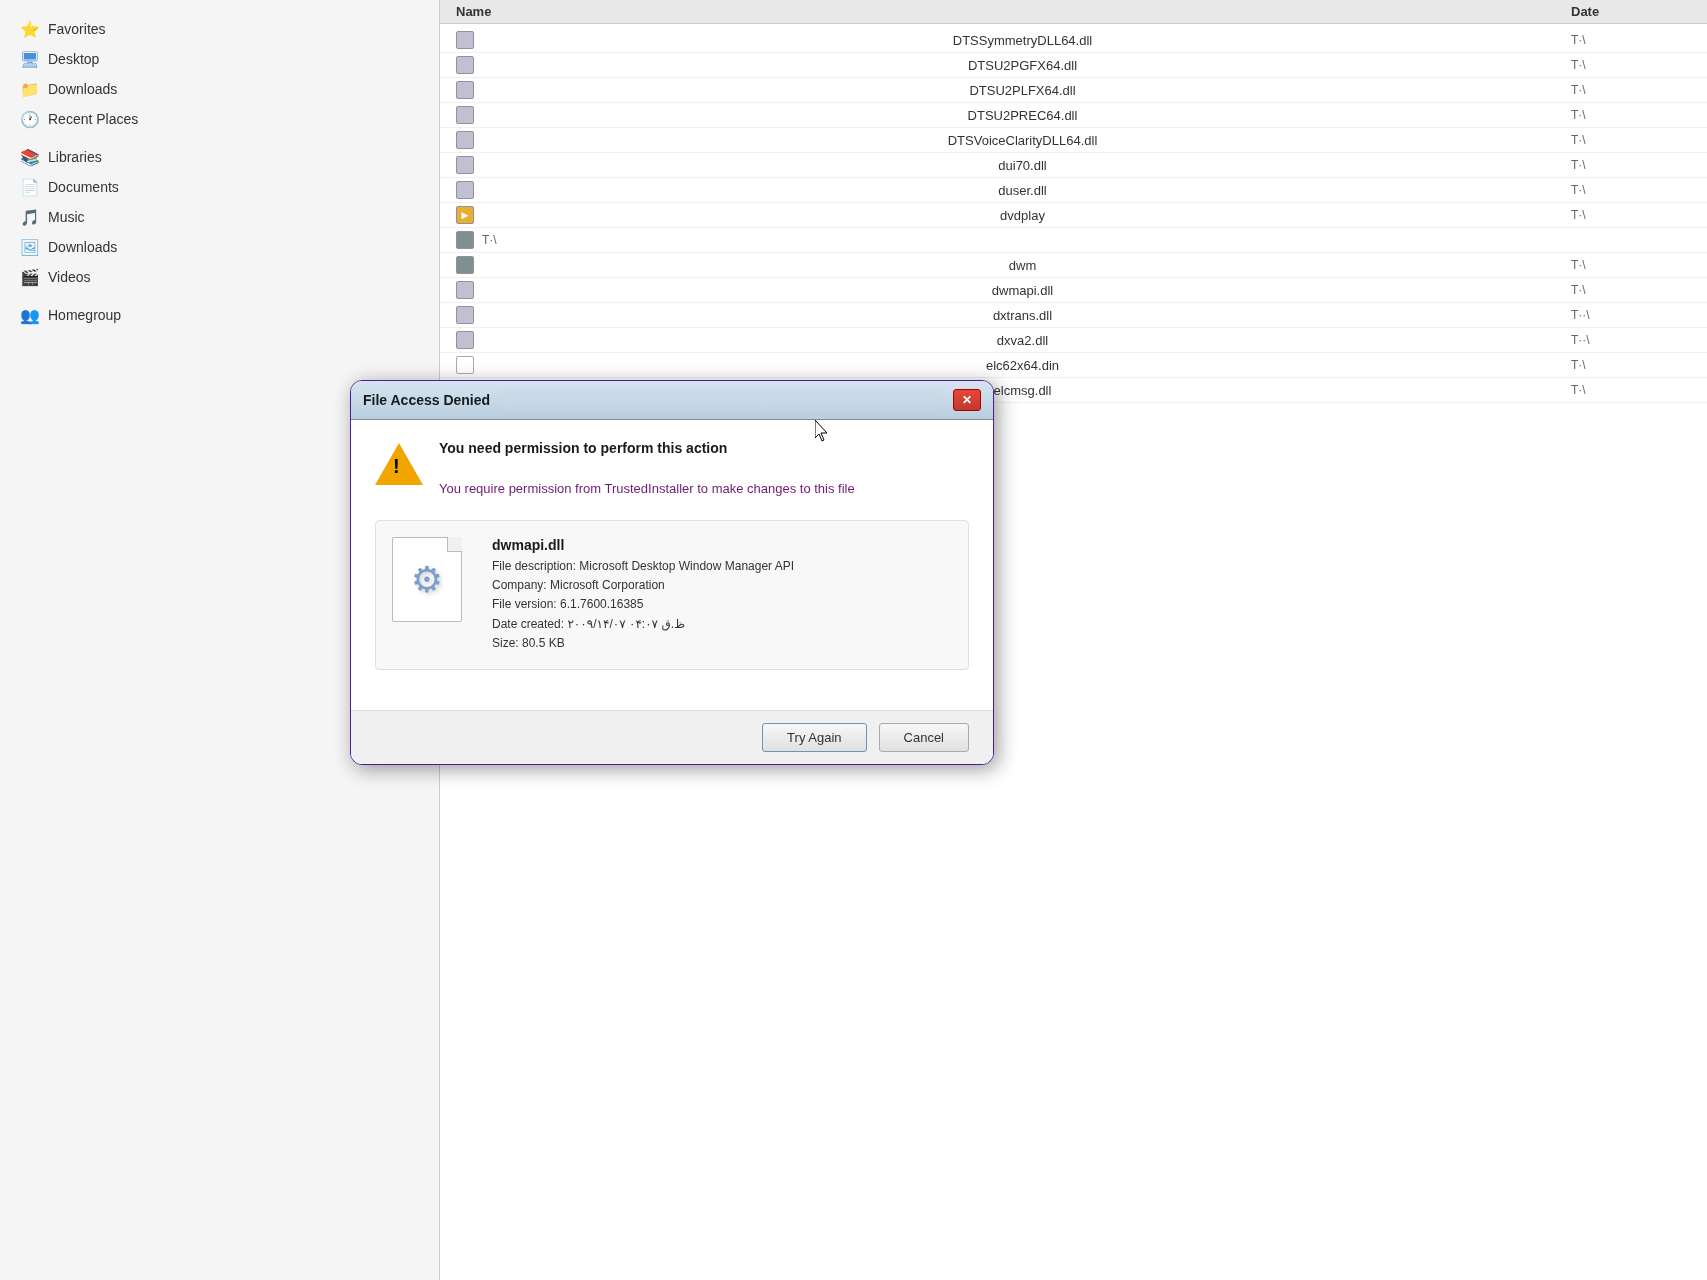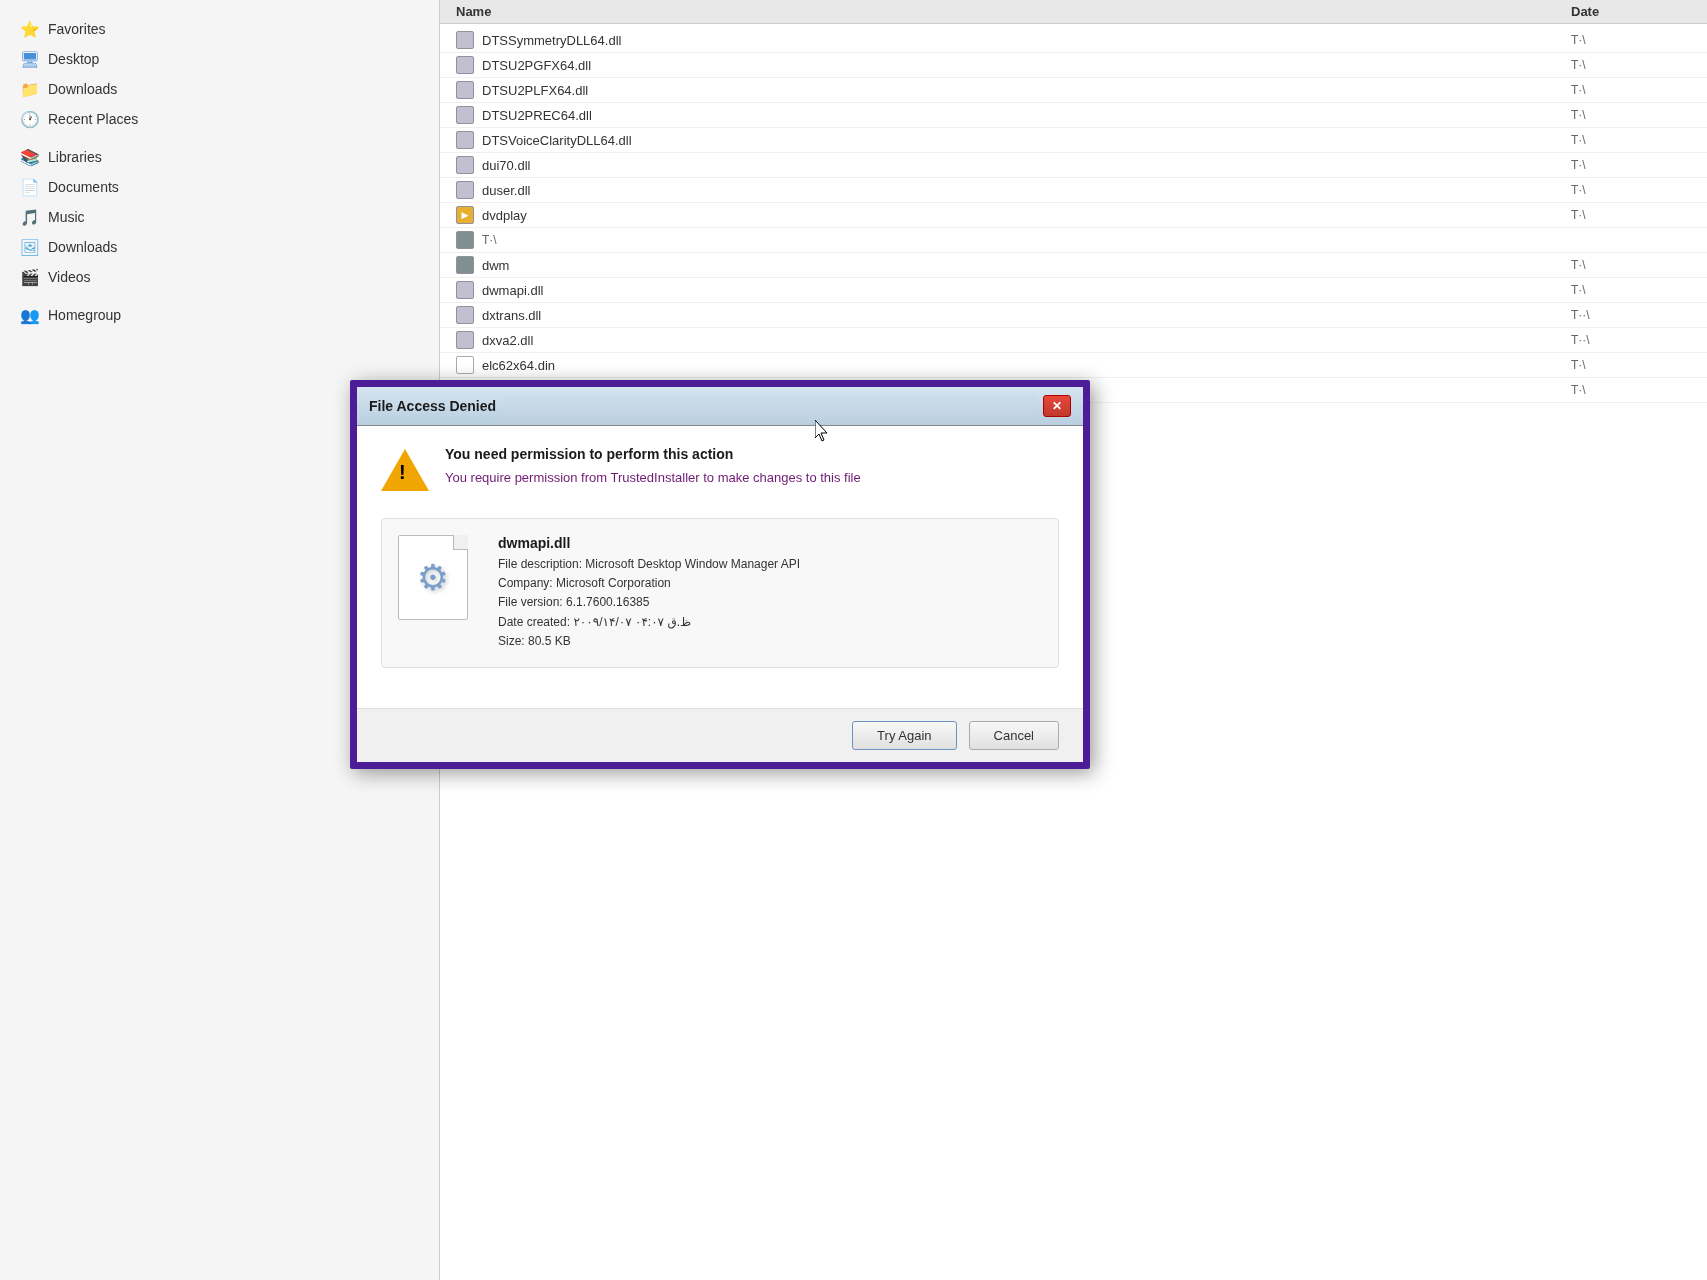--- a/index.html
+++ b/index.html
@@ -74,20 +74,21 @@
       align-items: center;
       padding: 3px 16px;
       font-size: 13px;
       color: #333;
       border-bottom: 1px solid #f0f0f0;
       gap: 8px;
     }
 
     .file-name {
       flex: 1;
+      text-align: center;
     }
 
     .file-date {
       color: #666;
       font-size: 12px;
       min-width: 120px;
     }
 
     
     .col-headers {
@@ -103,24 +104,24 @@
     }
 
     .col-name { flex: 1; }
     .col-date { min-width: 120px; color: #333; }
 
     
     .dialog {
       position: absolute;
       top: 380px;
       left: 350px;
-      width: 740px;
+      width: 644px;
       background: #f0f0f0;
-      border: 7px solid #4c1d95;
-      border-radius: 2px;
+      border: 1px solid #4c1d95;
+      border-radius: 12px;
       box-shadow: 4px 4px 20px rgba(0,0,0,0.4);
       overflow: hidden;
     }
 
     .dialog-titlebar {
       display: flex;
       align-items: center;
       justify-content: space-between;
       padding: 8px 12px;
       background: linear-gradient(to bottom, #d6e4f0 0%, #b8cfe0 100%);
@@ -189,21 +190,21 @@
     }
 
     .dialog-messages {
       flex: 1;
     }
 
     .dialog-main-message {
       font-size: 14px;
       font-weight: bold;
       color: #1a1a1a;
-      margin-bottom: 8px;
+      margin-bottom: 25px;
     }
 
     .dialog-sub-message {
       font-size: 13px;
       color: #701a75;
     }
 
     .dialog-file-section {
       display: flex;
       align-items: flex-start;

